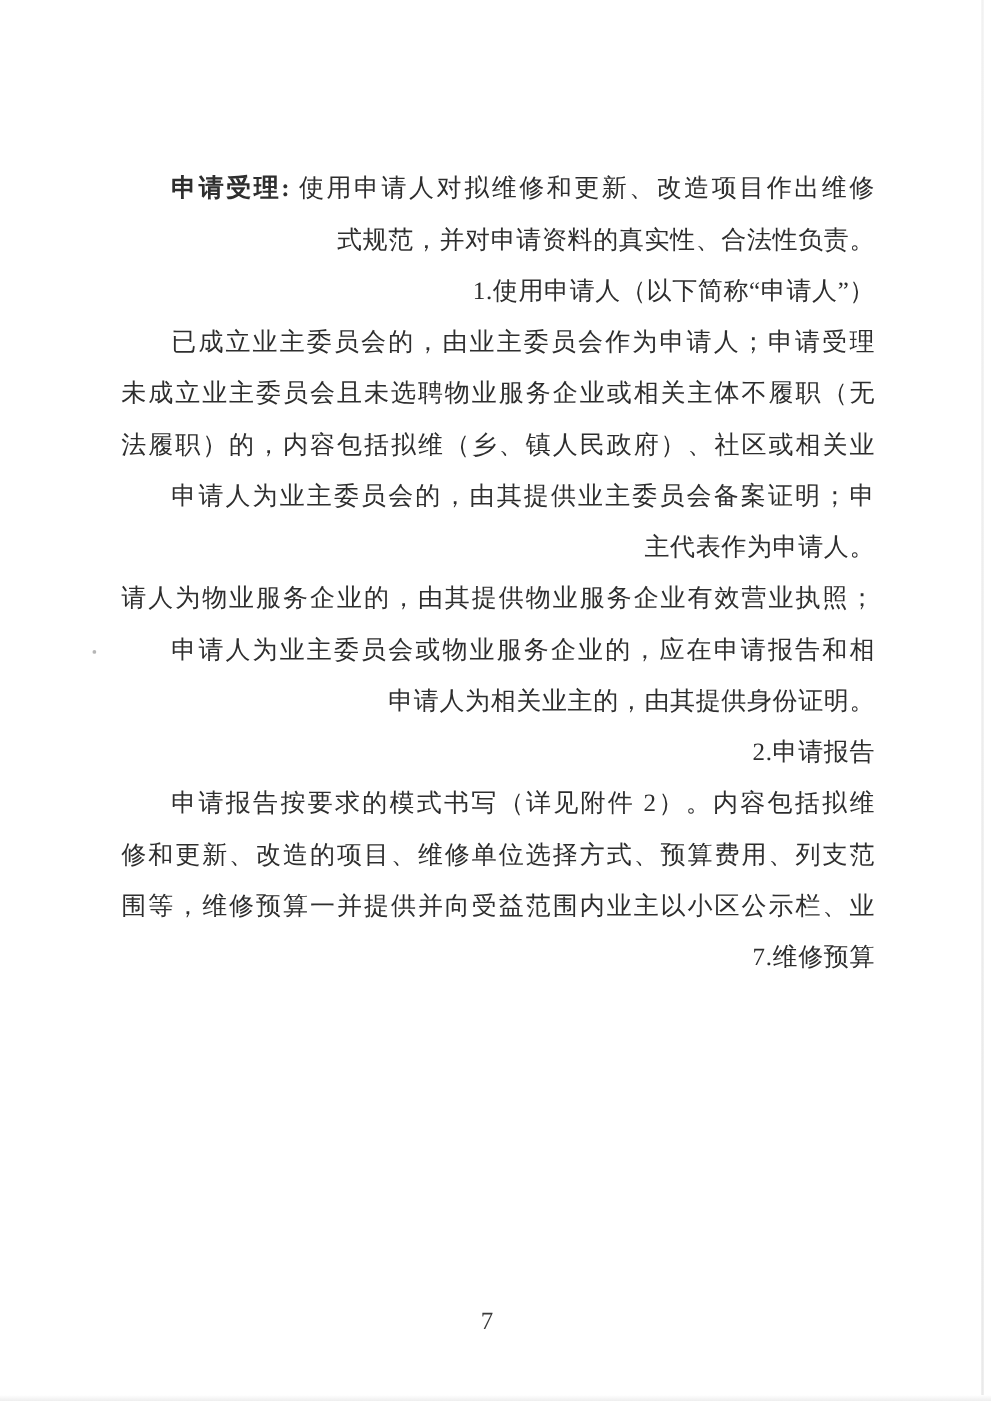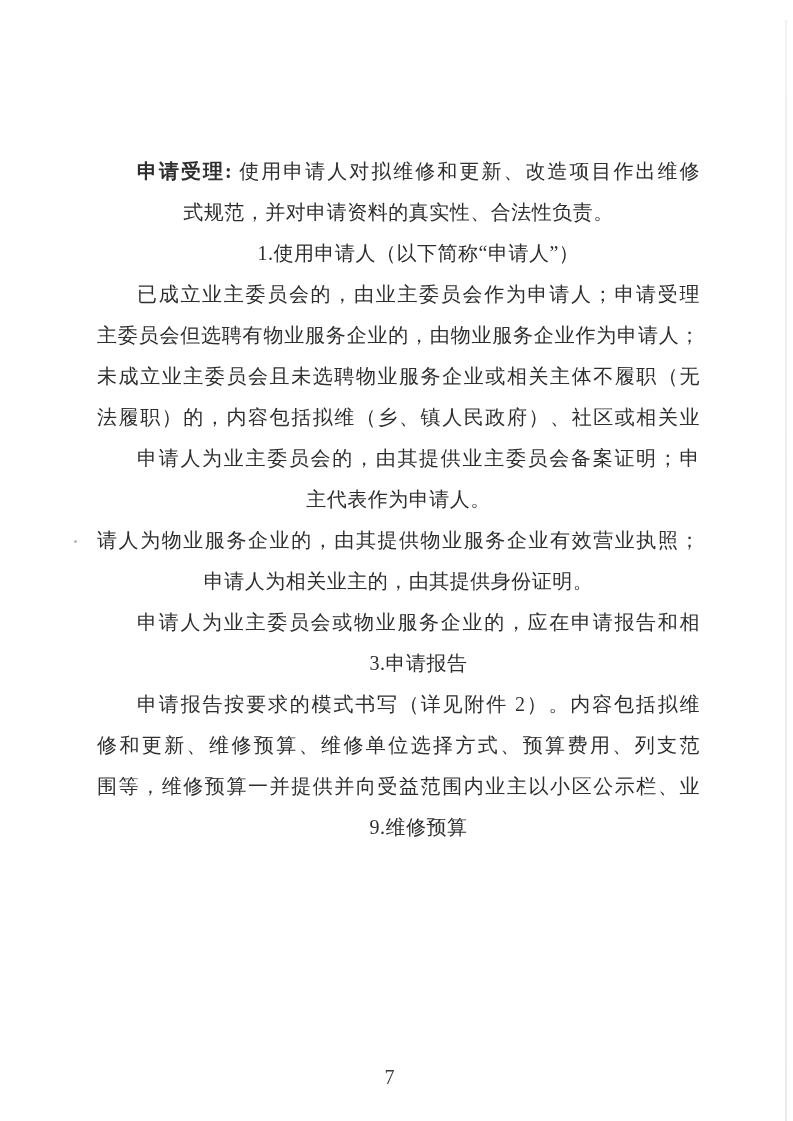--- a/index.html
+++ b/index.html
@@ -11,21 +11,20 @@
     height: 1121px;
     background: #ffffff;
     position: relative;
     overflow: hidden;
     font-family: "Liberation Serif", "DejaVu Serif", serif;
   }
   .page {
     position: absolute;
     inset: 0;
     background: #ffffff;
-    margin-top: 20px;
   }
   
   .page-edge-line {
     position: absolute;
     left: 785px;
     top: 0;
     width: 2px;
     height: 1121px;
     background: linear-gradient(180deg, #f0f0f0, #e7e7e7);
     opacity: 0.9;
@@ -57,21 +56,21 @@
     width: 603px;
     color: #2e2e2e;
   }
   .line {
     height: 41px;
     line-height: 41px;
     font-size: 20px;
     letter-spacing: 0.5px;
     white-space: normal;
     overflow: hidden;
-    text-align: center;
+    text-align: right;
   }
   .line.indent {
     text-indent: 2em;
   }
   .line.fill {
     text-align: justify;
     text-align-last: justify;
   }
   .lead {
     font-weight: bold;
@@ -97,31 +96,30 @@
   <div class="page-bottom-edge"></div>
   <div class="speck"></div>
 
   <div class="text-block">
 
     <div class="line indent fill"><span class="lead">申请受理: </span><span>使用申请人对拟维修和更新、改造项目作出维修</span></div>
 
     <div class="line">式规范，并对申请资料的真实性、合法性负责。</div>
     <div class="line indent">1.使用申请人（以下简称“申请人”）</div>
     <div class="line indent fill">已成立业主委员会的，由业主委员会作为申请人；申请受理</div>
-    <div class="line fill">主委员会但选聘有物业服务企业的，由物业服务企业作为申请人；</div>
     <div class="line fill">未成立业主委员会且未选聘物业服务企业或相关主体不履职（无</div>
     <div class="line fill">法履职）的，内容包括拟维（乡、镇人民政府）、社区或相关业</div>
     <div class="line indent fill">申请人为业主委员会的，由其提供业主委员会备案证明；申</div>
     <div class="line">主代表作为申请人。</div>
     <div class="line fill">请人为物业服务企业的，由其提供物业服务企业有效营业执照；</div>
+    <div class="line indent fill">申请人为业主委员会或物业服务企业的，应在申请报告和相</div>
     <div class="line">申请人为相关业主的，由其提供身份证明。</div>
-    <div class="line indent fill">申请人为业主委员会或物业服务企业的，应在申请报告和相</div>
-    <div class="line indent">3.申请报告</div>
+    <div class="line indent">2.申请报告</div>
     <div class="line indent fill">申请报告按要求的模式书写（详见附件 2）。内容包括拟维</div>
-    <div class="line fill">修和更新、维修预算、维修单位选择方式、预算费用、列支范</div>
+    <div class="line fill">修和更新、改造的项目、维修单位选择方式、预算费用、列支范</div>
     <div class="line fill">围等，维修预算一并提供并向受益范围内业主以小区公示栏、业</div>
-    <div class="line indent">9.维修预算</div>
+    <div class="line indent">7.维修预算</div>
 
   </div>
 
   <div class="page-number">7</div>
 
 </div>
 
 </body></html>

